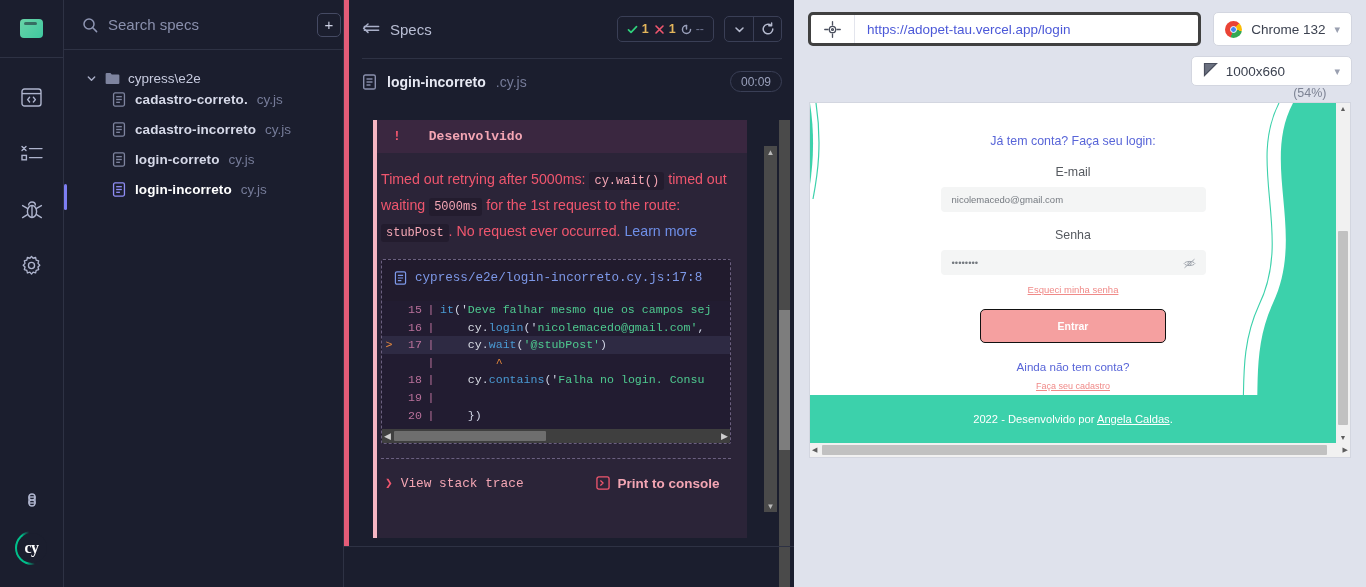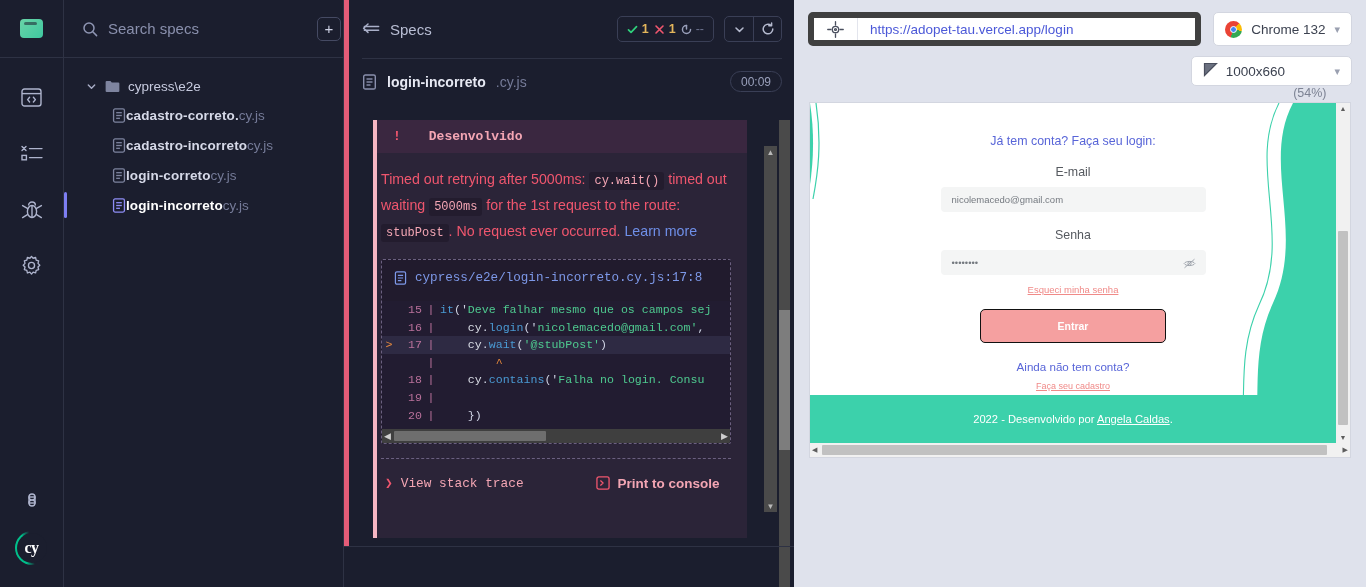--- a/index.html
+++ b/index.html
@@ -57,21 +57,21 @@
     font-family:"Liberation Serif", serif; letter-spacing:-.5px;
   }
 
   
   .specs-side {
     width: 280px; flex: 0 0 280px; height:587px;
     background:#1b1e2e; border-right:1px solid #2e3244;
     display:flex; flex-direction:column;
   }
   .search-row {
-    height:58px; display:flex; align-items:center; gap:10px;
+    height:50px; display:flex; align-items:center; gap:10px;
     padding:0 14px 0 18px; border-bottom:1px solid #2e3244;
   }
   .search-icon { color:#8f96b3; display:flex; flex:0 0 auto; }
   .search-input {
     flex:1 1 auto; background:transparent; border:0; outline:none;
     color:#d9dced; font-size:15px; font-family:"Liberation Sans",sans-serif;
   }
   .search-input::placeholder { color:#8a90ad; }
   .add-btn {
     width:24px; height:24px; flex:0 0 auto;
@@ -81,21 +81,21 @@
   }
   .tree { padding-top:14px; }
   .tree-folder {
     display:flex; align-items:center; gap:8px;
     height:28px; padding-left:22px; cursor:pointer;
   }
   .chev { color:#a9aec7; display:flex; }
   .folder-ico { color:#7e849f; display:flex; }
   .folder-name { color:#c6cade; font-size:13.5px; }
   .spec-row {
-    display:flex; align-items:center; 
+    display:flex; align-items:flex-start; gap:9px;
     height:30px; padding-left:48px; cursor:pointer; position:relative;
   }
   .spec-row .file-ico { color:#7e849f; display:flex; flex:0 0 auto; }
   .spec-name { font-size:13.5px; color:#d6d9e8; font-weight:bold; letter-spacing:.1px; }
   .spec-ext { font-size:13.5px; color:#757b98; font-weight:normal; }
   .spec-row.active .file-ico { color:#8f8df5; }
   .spec-row.active .spec-name { color:#ffffff; }
   .spec-row.active::before {
     content:""; position:absolute; left:0; top:2px; bottom:2px; width:3px;
     background:#7d7ef2; border-radius:2px;
@@ -240,21 +240,21 @@
     position:absolute; left:0; right:0; top:546px; height:1px; background:#2e3244;
   }
 
   
   .preview {
     flex:1 1 auto; height:587px; background:#dfe2ec;
     display:flex; flex-direction:column; align-items:center;
   }
   .url-row { display:flex; align-items:center; gap:12px; padding:12px 14px 0 14px; width:100%; }
   .url-box {
-    flex:1 1 auto; height:34px; background:#fff; border:6px solid #404040;
+    flex:1 1 auto; height:34px; background:#fff; border:3px solid #404040;
     border-radius:5px; display:flex; align-items:center; overflow:hidden;
   }
   .url-ico {
     width:44px; height:34px; display:flex; align-items:center; justify-content:center;
     border-right:1px solid #e3e5ed; color:#4a4f5e; flex:0 0 44px;
   }
   .url-text {
     flex:1 1 auto; border:0; outline:none; height:32px; padding:0 12px;
     font-size:13.5px; color:#4b58d8; background:transparent;
     font-family:"Liberation Sans",sans-serif;

